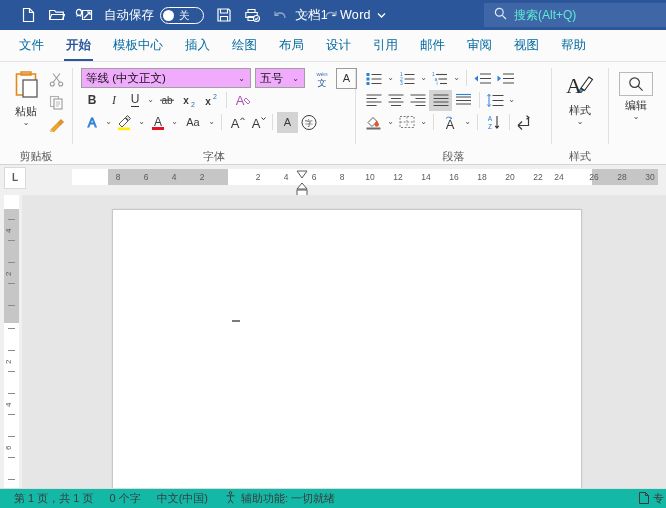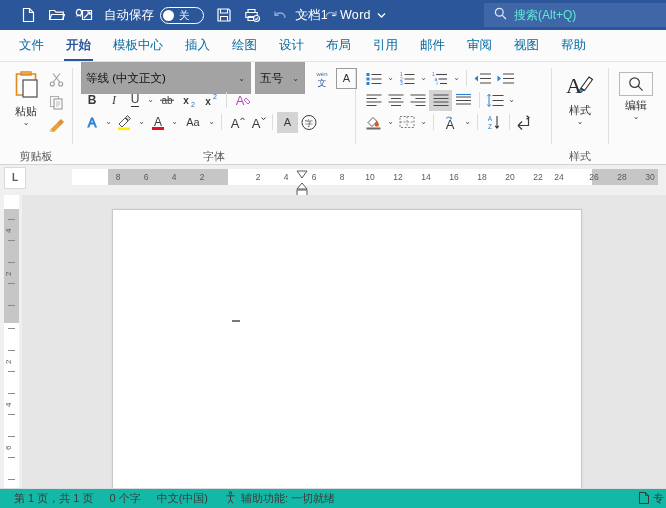--- a/index.html
+++ b/index.html
@@ -87,21 +87,21 @@
   }
   .smallbtn.boxed { border: 1px solid #9b9b9b; }
   .smallbtn.pressed { background: #d4d4d4; }
   .rrow { display: flex; align-items: center; gap: 0px; height: 22px; }
 
   .cb { font-size: 8px; color: #555; width: 11px; text-align: center; line-height: 22px; }
   .vsep { width: 1px; height: 16px; background: #dcdcdc; margin: 0 4px; }
 
   
   .combo {
-    height: 32px; border: 1px solid #a0a0a0; background: #a3a3a3; display: flex; align-items: center;
+    height: 20px; border: 1px solid #a0a0a0; background: #f0abfc; display: flex; align-items: center;
     padding: 0 2px 0 4px; font-size: 11.5px; color: #111;
   }
   .combo .val { flex: 1; white-space: nowrap; overflow: hidden; }
   .combo .cv { font-size: 8px; color: #333; padding: 0 3px; }
   .fontname { width: 170px; }
   .fontsize { width: 50px; margin-left: 4px; }
 
   
   .rulerzone { flex: 0 0 30px; background: #f0f0f0; display: flex; position: relative; }
   .tabsel {
@@ -251,22 +251,22 @@
       <span class="s-text">搜索(Alt+Q)</span>
     </div>
   </div>
 
   <div class="tabbar">
     <div class="tab">文件</div>
     <div class="tab active">开始</div>
     <div class="tab">模板中心</div>
     <div class="tab">插入</div>
     <div class="tab">绘图</div>
+    <div class="tab">布局</div>
     <div class="tab">设计</div>
-    <div class="tab">布局</div>
     <div class="tab">引用</div>
     <div class="tab">邮件</div>
     <div class="tab">审阅</div>
     <div class="tab">视图</div>
     <div class="tab">帮助</div>
   </div>
 
   <div class="ribbon">
 
     <div class="group" style="width:72px;">
@@ -549,20 +549,21 @@
           <div class="vsep"></div>
           <div class="smallbtn" style="width:23px;">
             <svg width="19" height="16" viewBox="0 0 19 16">
                 <path d="M2 11.5h10.5V3.5" fill="none" stroke="#3a3a3a" stroke-width="1.2"></path>
                 <path d="M10.5 1.7l2.4 1.8-2.4 1.8" fill="none" stroke="#3a3a3a" stroke-width="1.2"></path>
                 <path d="M2 11.5l4-4M2 11.5l4 4" fill="none" stroke="#3a3a3a" stroke-width="1.2"></path>
               </svg>
           </div>
         </div>
       </div>
+      <div class="group-title">段落</div>
     </div>
     <div class="group-sep"></div>
 
     <div class="group" style="width:56px;">
       <div class="group-body" style="justify-content:center; padding-top:6px;">
         <div class="bigbtn">
           <span>
             <svg width="30" height="28" viewBox="0 0 30 28">
               <text x="9" y="21" font-size="22" fill="#2a2a2a" text-anchor="middle" font-family="Liberation Serif">A</text>
               <path d="M16 16l8-11 3.5 2.5-8 11z" fill="#fff" stroke="#2a2a2a" stroke-width="1.1"></path>

